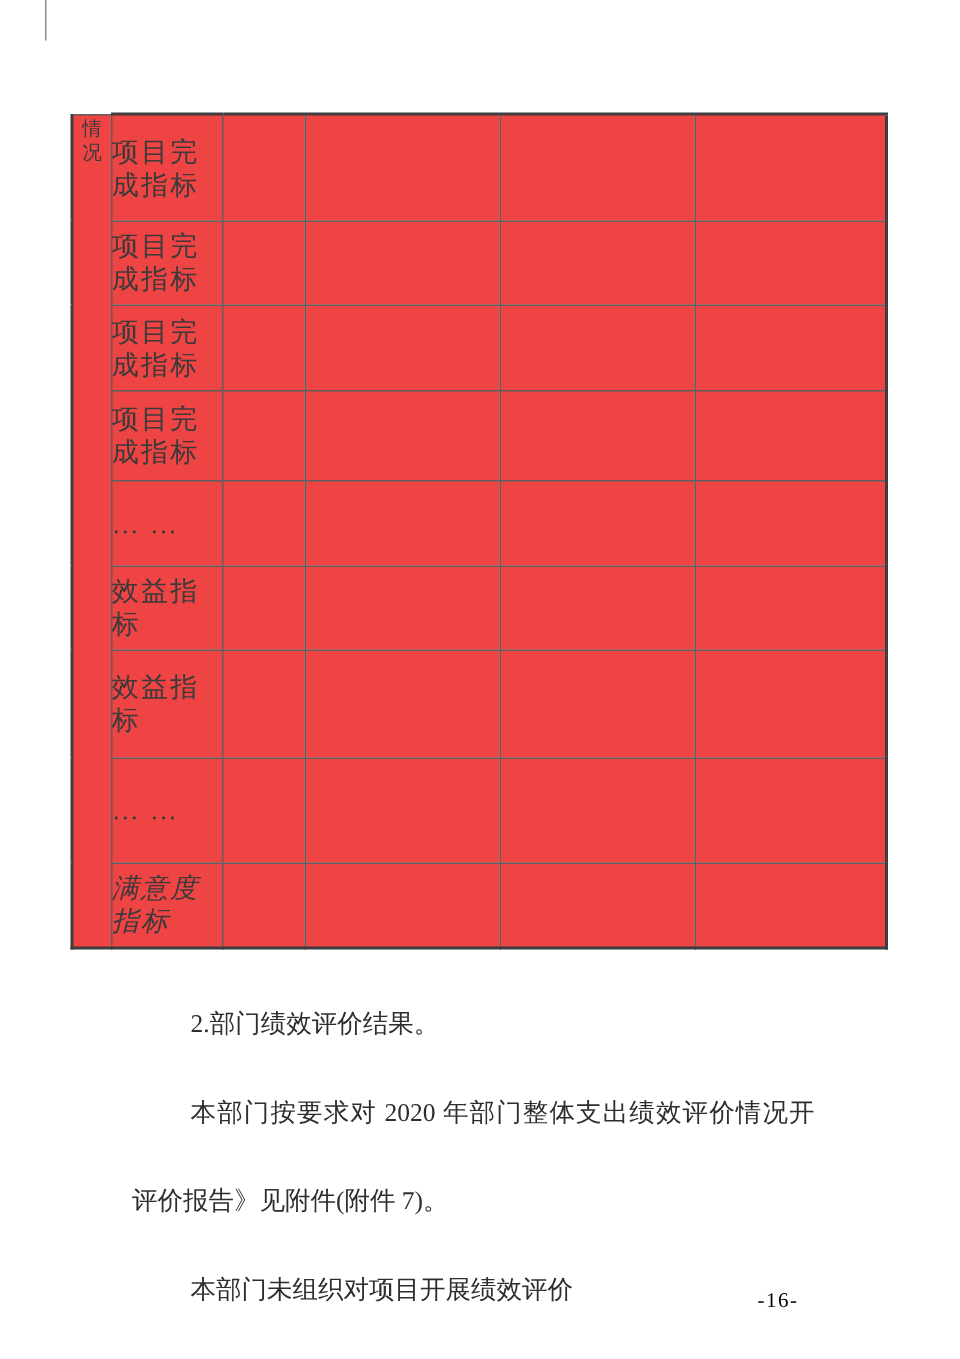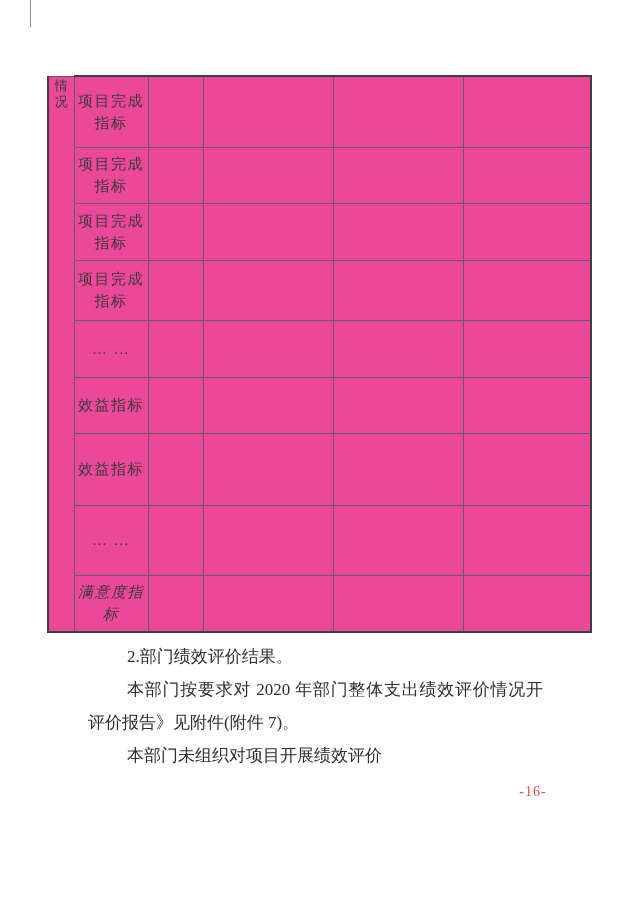--- a/index.html
+++ b/index.html
@@ -33,44 +33,44 @@
     position: absolute;
     left: 47px; top: 75px;
     border-collapse: collapse;
     table-layout: fixed;
     border: 2px solid #3e3e3e;
     border-top: none;
   }
   table.perf-table td {
     border: 1px solid #5f5f5f;
     padding: 0;
-    background: #ec4899;
+    background: #ef4444;
     margin-left: 16px;
   }
   table.perf-table tr.r1 td.topb {
     border-top: 2px solid #3e3e3e;
   }
   td.side {
     border-top: none;
     vertical-align: top;
   }
   .side-vert {
     width: 1em;
     margin: 1px auto 0 auto;
     font-size: 13px;
     line-height: 16px;
     letter-spacing: 0;
     text-align: center;
     word-break: break-all;
     color: #3a3a3a;
   }
   td.lbl {
-    text-align: center;
+    text-align: left;
     vertical-align: middle;
-    font-size: 15px;
+    font-size: 18px;
     line-height: 22px;
     letter-spacing: 1.5px;
     color: #3a3a3a;
     padding: 0 2px;
   }
   tr.r1 { height: 71px; }
   tr.r2 { height: 56px; }
   tr.r3 { height: 57px; }
   tr.r4 { height: 60px; }
   tr.r5 { height: 57px; }
@@ -83,37 +83,38 @@
     position: absolute;
     left: 88px; top: 640px;
     width: 455px;
     font-size: 17px;
     color: #2e2e2e;
   }
   .tline {
     line-height: 33px;
     height: 33px;
     overflow: hidden;
+    margin-top: 26px;
   }
   .tline.just {
     text-align: justify;
     text-align-last: justify;
   }
   .tline.indent {
     text-indent: 39px;
   }
   
   .pagenum {
     position: absolute;
-    left: 505px; top: 784px;
+    left: 505px; top: 860px;
     width: 56px;
-    text-align: center;
+    text-align: left;
     font-size: 14px;
     letter-spacing: 1px;
-    color: #ef4444;
+    color: #000000;
   }
 </style>
 </head>
 <body>
 
 <div class="page">
 
   <div class="artifact-line"></div>
 
   <table class="perf-table">

